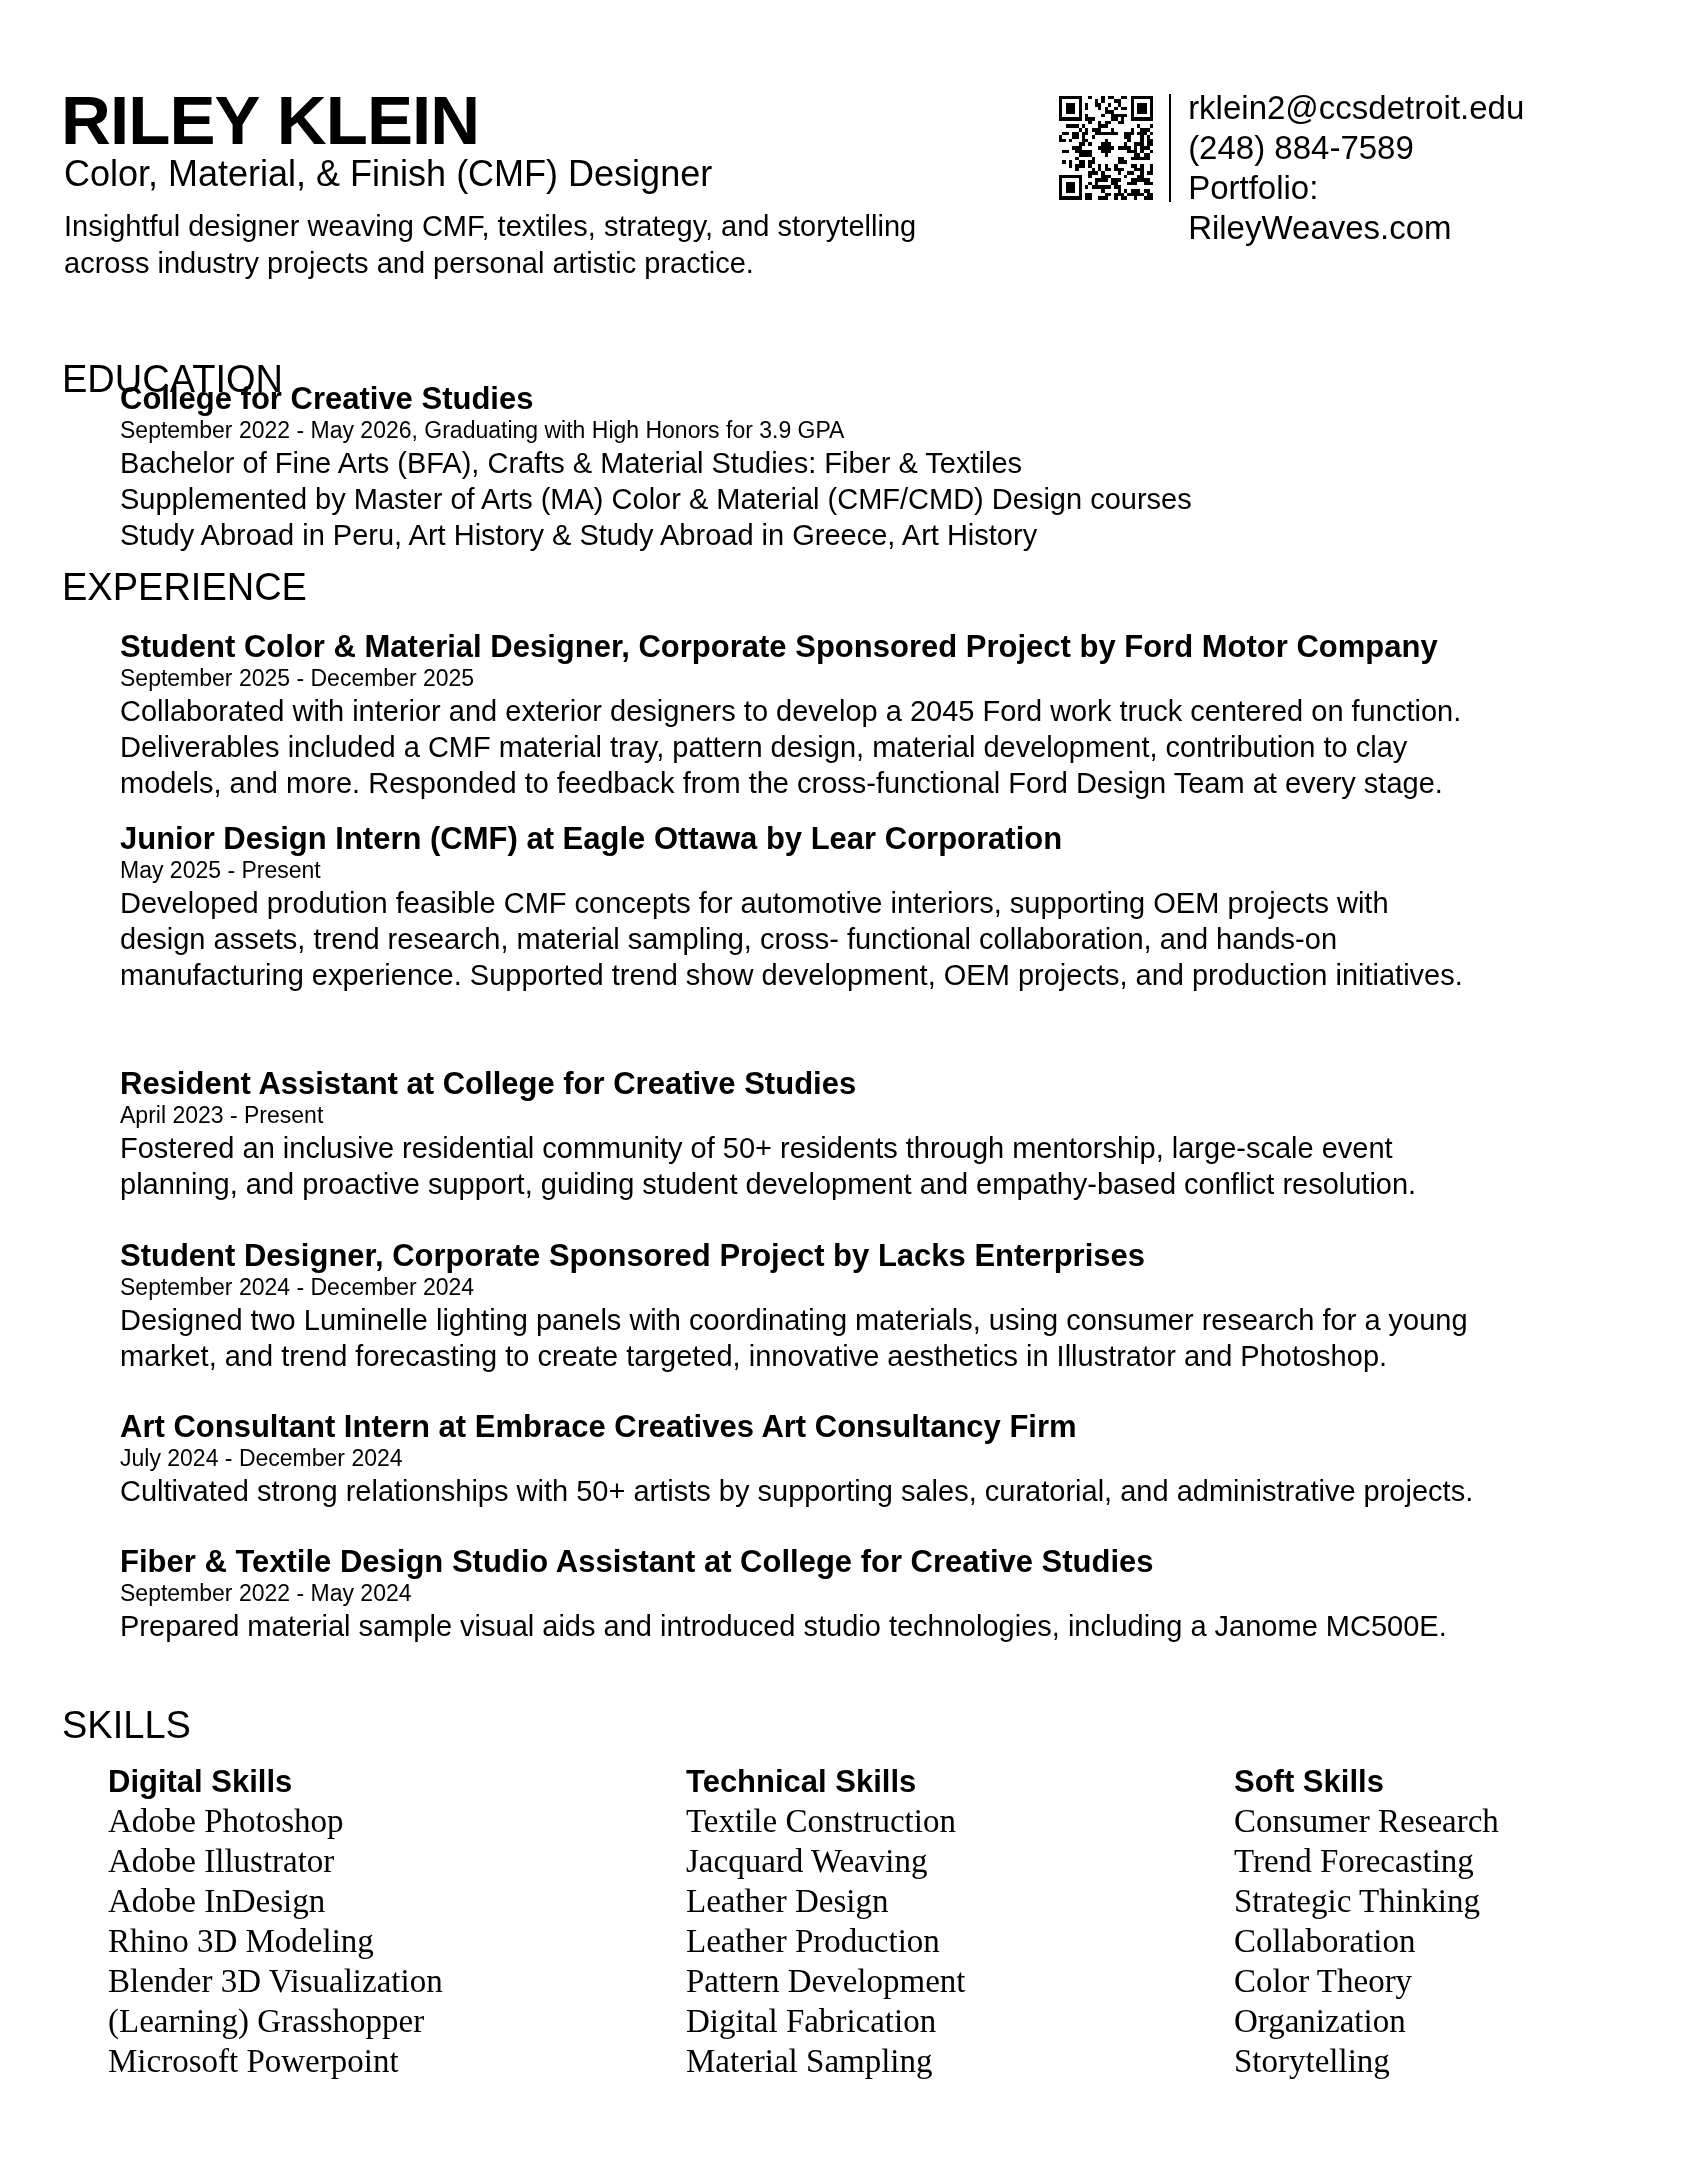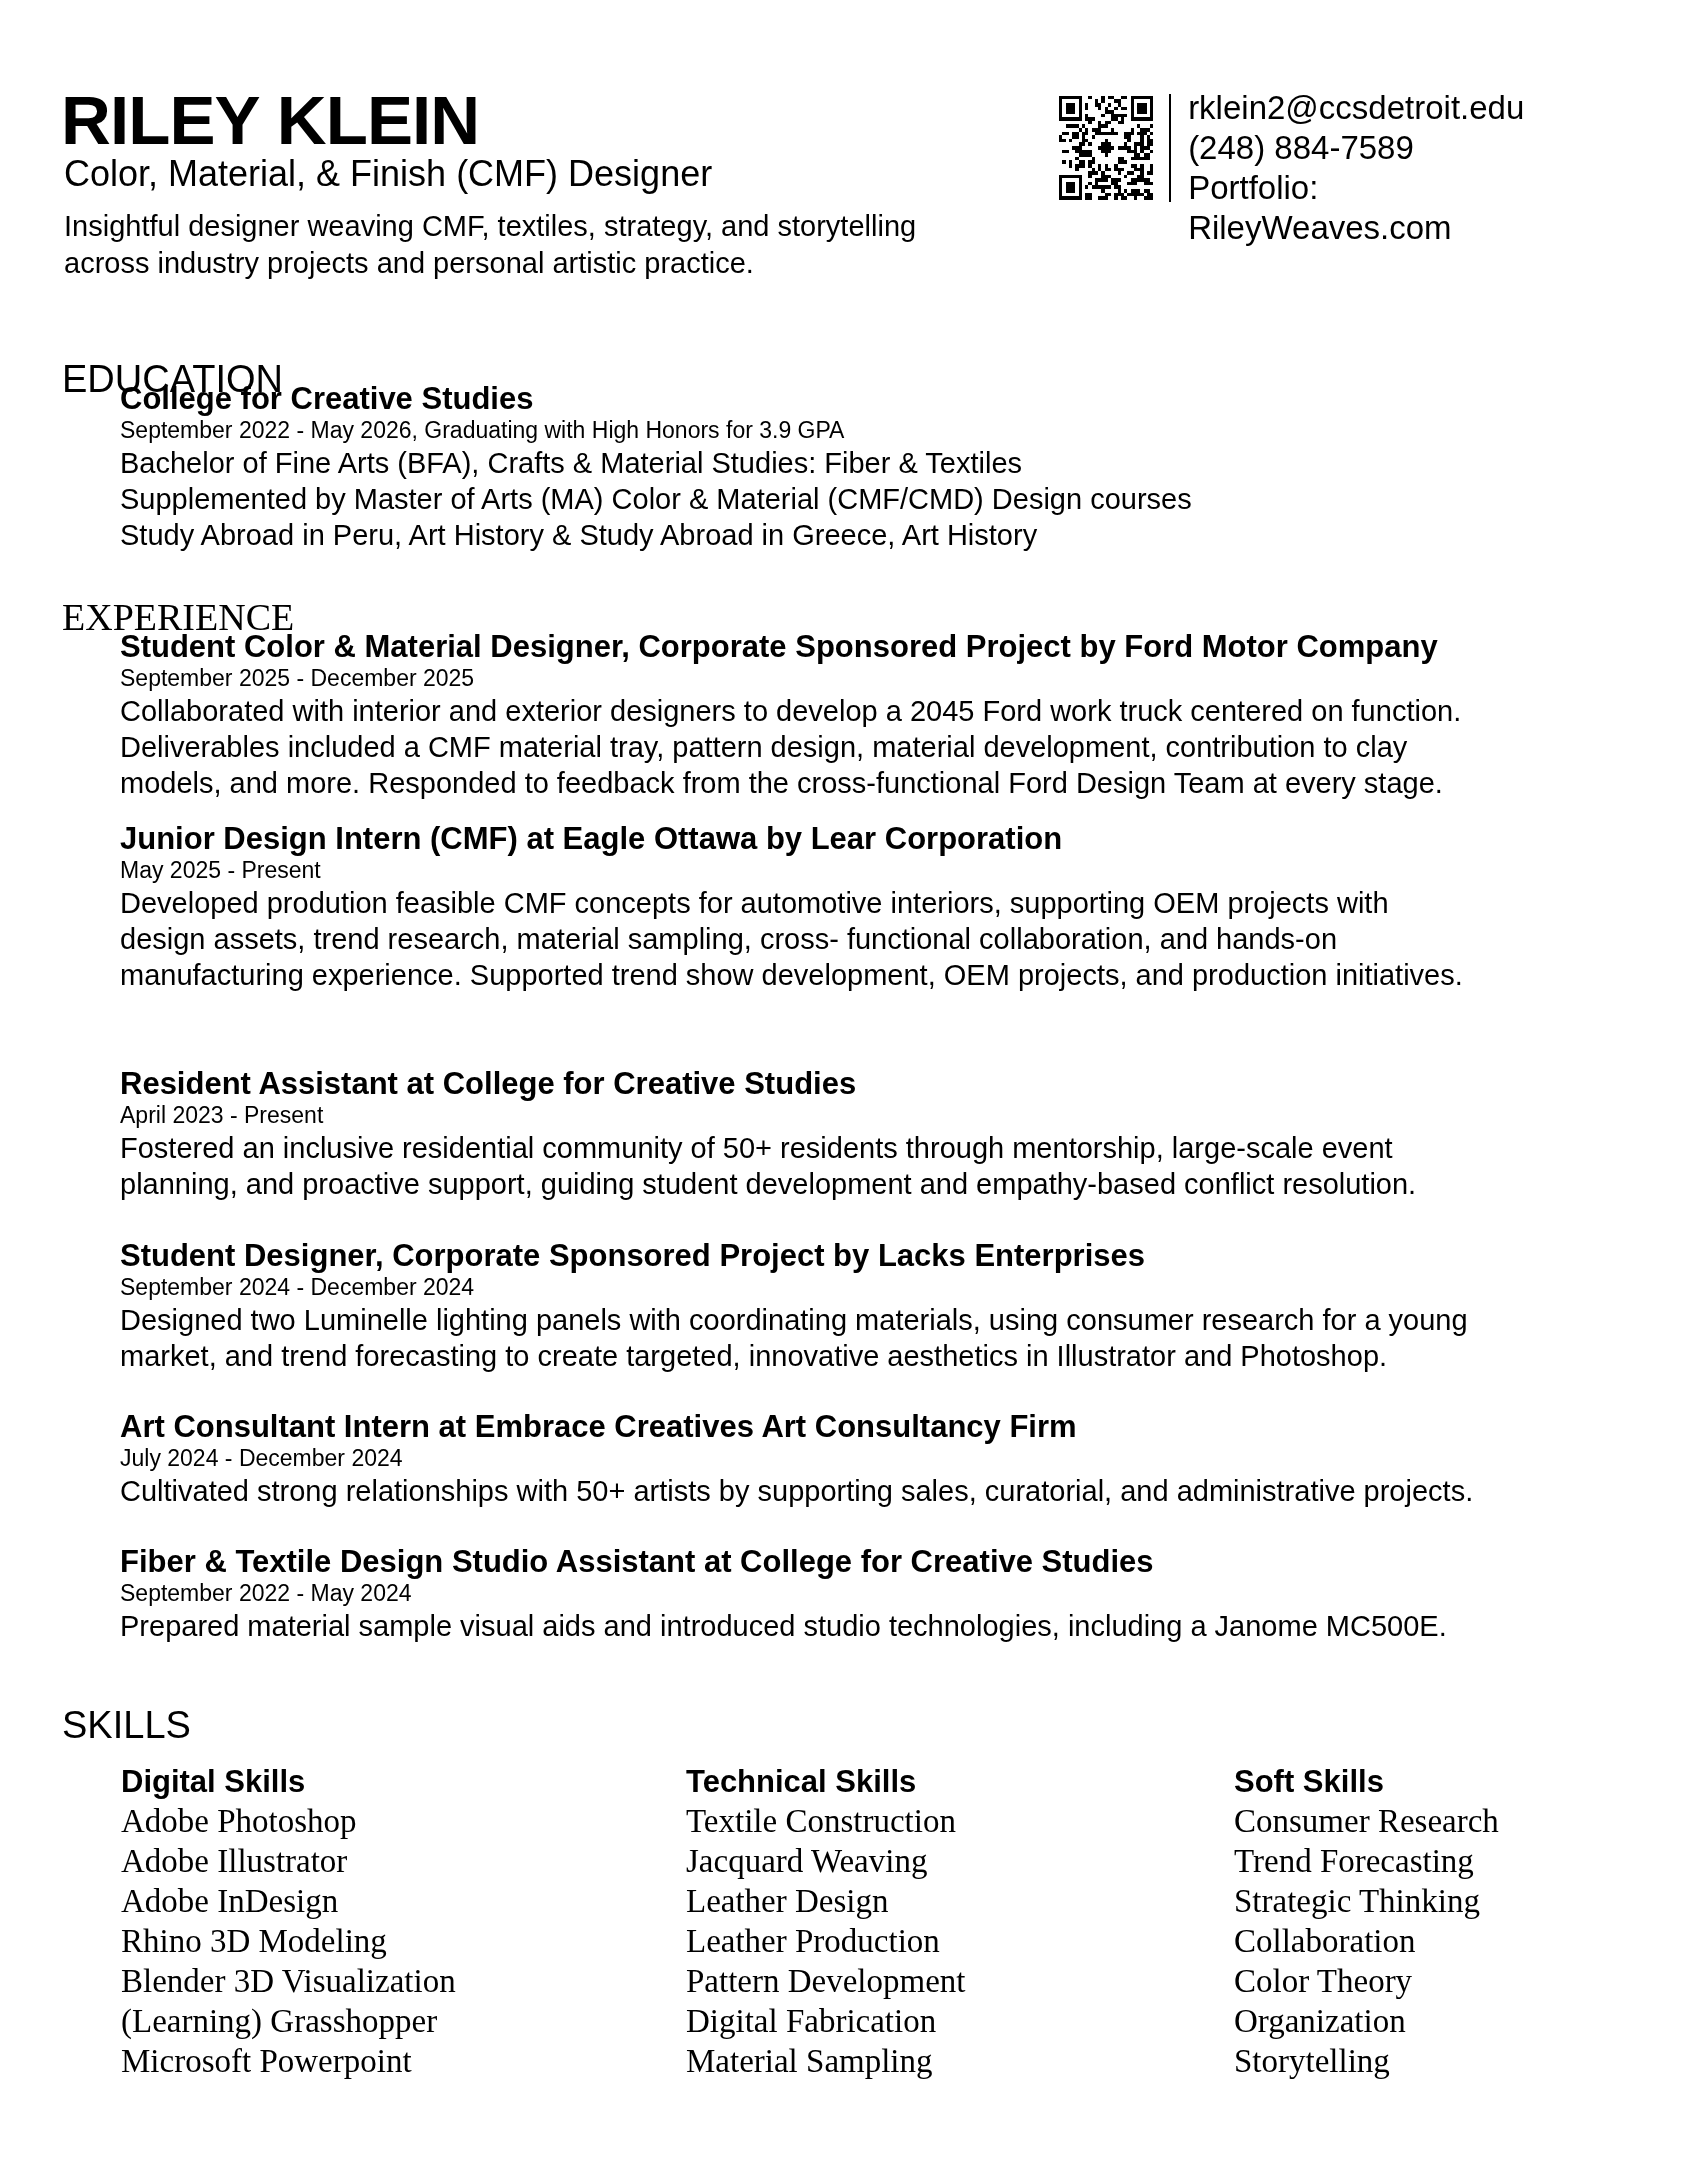--- a/index.html
+++ b/index.html
@@ -919,21 +919,21 @@
   <div class="entry" style="top:381px;">
     <div class="entry-title">College for Creative Studies</div>
     <div class="entry-date">September 2022 - May 2026, Graduating with High Honors for 3.9 GPA</div>
     <div class="entry-body">
       <div>Bachelor of Fine Arts (BFA), Crafts &amp; Material Studies: Fiber &amp; Textiles</div>
       <div>Supplemented by Master of Arts (MA) Color &amp; Material (CMF/CMD) Design courses</div>
       <div>Study Abroad in Peru, Art History &amp; Study Abroad in Greece, Art History</div>
     </div>
   </div>
 
-  <h2 class="section-head" style="top:598px;font-family:Liberation Serif, serif;">EXPERIENCE</h2>
+  <h2 class="section-head" style="top:568px;">EXPERIENCE</h2>
 
   <div class="entry" style="top:629px;">
     <div class="entry-title">Student Color &amp; Material Designer, Corporate Sponsored Project by Ford Motor Company</div>
     <div class="entry-date">September 2025 - December 2025</div>
     <div class="entry-body">
       <div>Collaborated with interior and exterior designers to develop a 2045 Ford work truck centered on function.</div>
       <div>Deliverables included a CMF material tray, pattern design, material development, contribution to clay</div>
       <div>models, and more. Responded to feedback from the cross-functional Ford Design Team at every stage.</div>
     </div>
   </div>
@@ -977,21 +977,21 @@
   <div class="entry" style="top:1544px;">
     <div class="entry-title">Fiber &amp; Textile Design Studio Assistant at College for Creative Studies</div>
     <div class="entry-date">September 2022 -  May 2024</div>
     <div class="entry-body">
       <div>Prepared material sample visual aids and introduced studio technologies, including a Janome MC500E.</div>
     </div>
   </div>
 
   <h2 class="section-head" style="top:1706px;">SKILLS</h2>
 
-  <div class="skills-col" style="left:121px;">
+  <div class="skills-col" style="left:108px;">
     <div class="col-head">Digital Skills</div>
     <div class="skill">Adobe Photoshop</div>
     <div class="skill">Adobe Illustrator</div>
     <div class="skill">Adobe InDesign</div>
     <div class="skill">Rhino 3D Modeling</div>
     <div class="skill">Blender 3D Visualization</div>
     <div class="skill">(Learning) Grasshopper</div>
     <div class="skill">Microsoft Powerpoint</div>
   </div>
 

